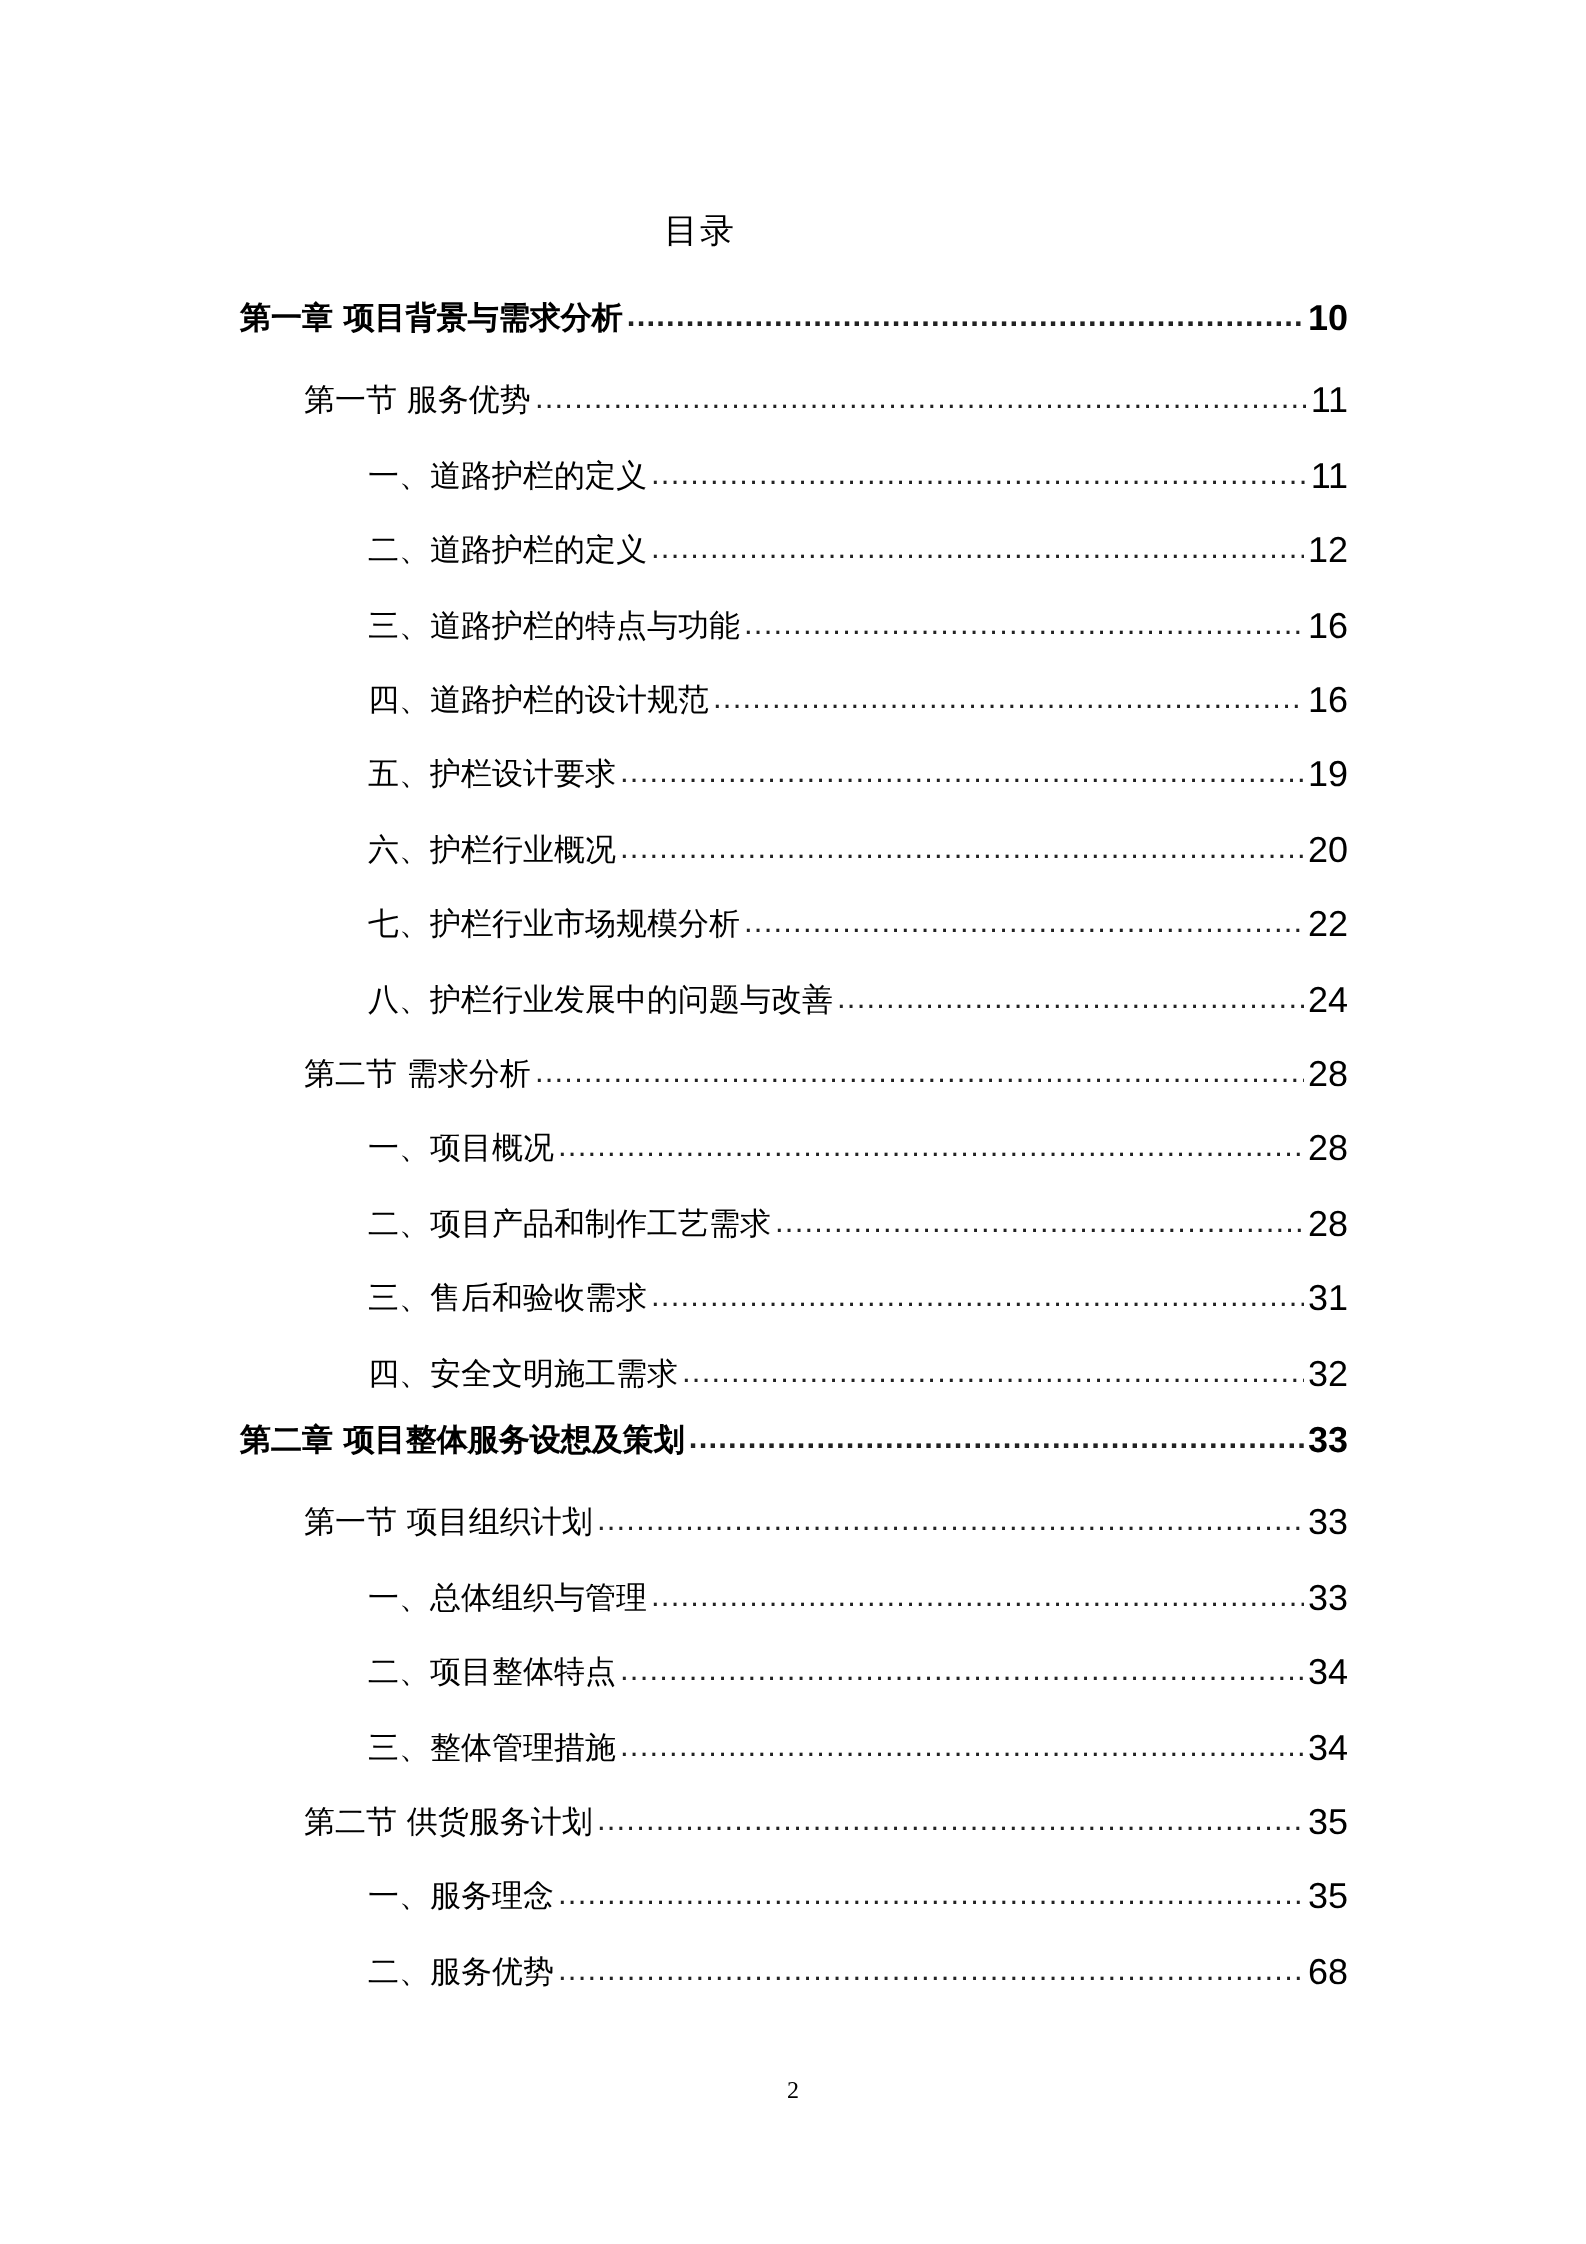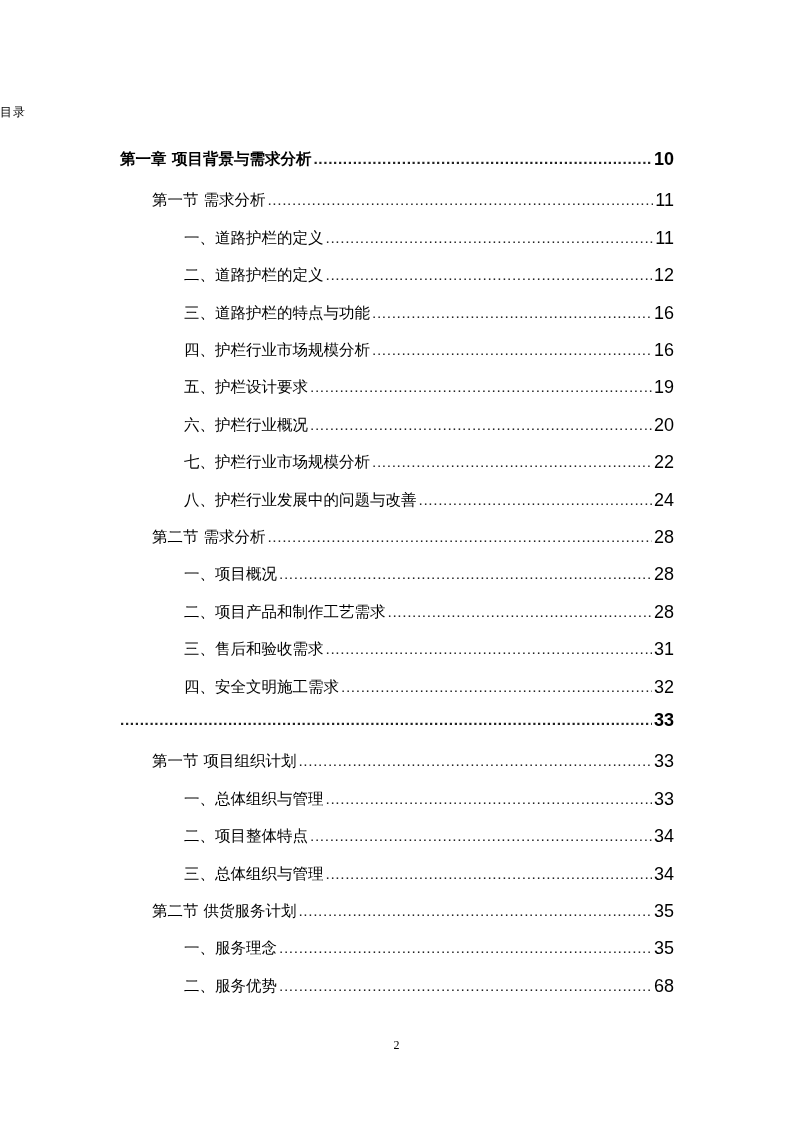--- a/index.html
+++ b/index.html
@@ -1,19 +1,19 @@
 <!DOCTYPE html>
 <html><head>
 <meta charset="utf-8">
 <style>
   html, body { margin: 0; padding: 0; background: #ffffff; }
   body { width: 793px; height: 1122px; position: relative; overflow: hidden;
          font-family: "DejaVu Serif", "Liberation Serif", serif; color: #000; }
-  .title { position: absolute; top: 104px; left: 0; width: 700px; text-align: left;
-           font-size: 12px; letter-spacing: 1px; }
+  .title { position: absolute; top: 104px; left: 0; width: 700px; text-align: center;
+           font-size: 17px; letter-spacing: 1px; }
   .toc { position: absolute; top: 145px; left: 0; width: 793px; }
   .entry { position: absolute; height: 28px; display: flex; align-items: flex-end;
            right: 119px; font-size: 15.5px; line-height: 20px; }
   .entry .label { white-space: nowrap; padding-right: 2px; }
   .entry .leader { flex: 1; overflow: hidden; white-space: nowrap; height: 20px;
                    font-family: "Liberation Sans", sans-serif; letter-spacing: 0.6px; color: #222; }
   .entry .leader::before { content: "................................................................................................................................................"; }
   .entry .page { font-family: "Liberation Sans", sans-serif; padding-left: 2px; white-space: nowrap; font-size: 18px; }
   .lvl-1 { left: 120px; font-weight: bold; font-family: "DejaVu Sans", sans-serif; align-items: center; }
   .lvl-1 .page { font-weight: bold; }
@@ -28,41 +28,41 @@
 
 <div class="title">目录</div>
 
 <div class="toc">
   <div class="entry lvl-1" style="top:0px">
     <span class="label">第一章  项目背景与需求分析</span>
     <span class="leader"></span>
     <span class="page">10</span>
   </div>
   <div class="entry lvl-2" style="top:37.4px">
-    <span class="label">第一节  需求分析</span>
+    <span class="label">第一节  服务优势</span>
     <span class="leader"></span>
     <span class="page">11</span>
   </div>
   <div class="entry lvl-3" style="top:74.8px">
     <span class="label">一、道路护栏的定义</span>
     <span class="leader"></span>
     <span class="page">11</span>
   </div>
   <div class="entry lvl-3" style="top:112.2px">
     <span class="label">二、道路护栏的定义</span>
     <span class="leader"></span>
     <span class="page">12</span>
   </div>
   <div class="entry lvl-3" style="top:149.6px">
     <span class="label">三、道路护栏的特点与功能</span>
     <span class="leader"></span>
     <span class="page">16</span>
   </div>
   <div class="entry lvl-3" style="top:187px">
-    <span class="label">四、护栏行业市场规模分析</span>
+    <span class="label">四、道路护栏的设计规范</span>
     <span class="leader"></span>
     <span class="page">16</span>
   </div>
   <div class="entry lvl-3" style="top:224.4px">
     <span class="label">五、护栏设计要求</span>
     <span class="leader"></span>
     <span class="page">19</span>
   </div>
   <div class="entry lvl-3" style="top:261.8px">
     <span class="label">六、护栏行业概况</span>
@@ -98,40 +98,41 @@
     <span class="label">三、售后和验收需求</span>
     <span class="leader"></span>
     <span class="page">31</span>
   </div>
   <div class="entry lvl-3" style="top:523.6px">
     <span class="label">四、安全文明施工需求</span>
     <span class="leader"></span>
     <span class="page">32</span>
   </div>
   <div class="entry lvl-1" style="top:561px">
+    <span class="label">第二章  项目整体服务设想及策划</span>
     <span class="leader"></span>
     <span class="page">33</span>
   </div>
   <div class="entry lvl-2" style="top:598.4px">
     <span class="label">第一节  项目组织计划</span>
     <span class="leader"></span>
     <span class="page">33</span>
   </div>
   <div class="entry lvl-3" style="top:635.8px">
     <span class="label">一、总体组织与管理</span>
     <span class="leader"></span>
     <span class="page">33</span>
   </div>
   <div class="entry lvl-3" style="top:673.2px">
     <span class="label">二、项目整体特点</span>
     <span class="leader"></span>
     <span class="page">34</span>
   </div>
   <div class="entry lvl-3" style="top:710.6px">
-    <span class="label">三、总体组织与管理</span>
+    <span class="label">三、整体管理措施</span>
     <span class="leader"></span>
     <span class="page">34</span>
   </div>
   <div class="entry lvl-2" style="top:748px">
     <span class="label">第二节  供货服务计划</span>
     <span class="leader"></span>
     <span class="page">35</span>
   </div>
   <div class="entry lvl-3" style="top:785.4px">
     <span class="label">一、服务理念</span>

